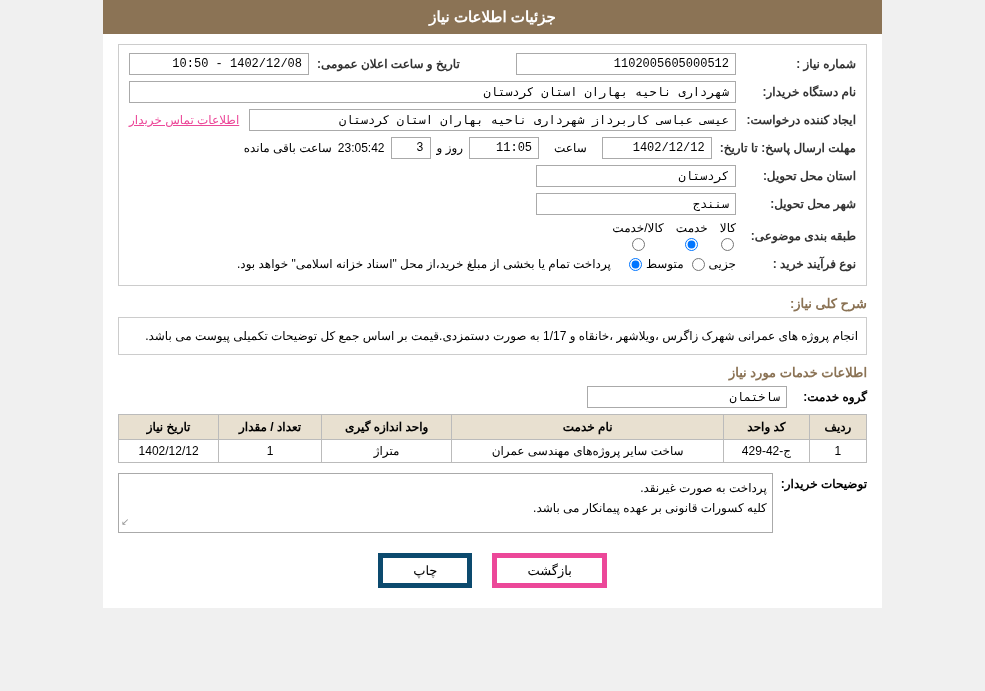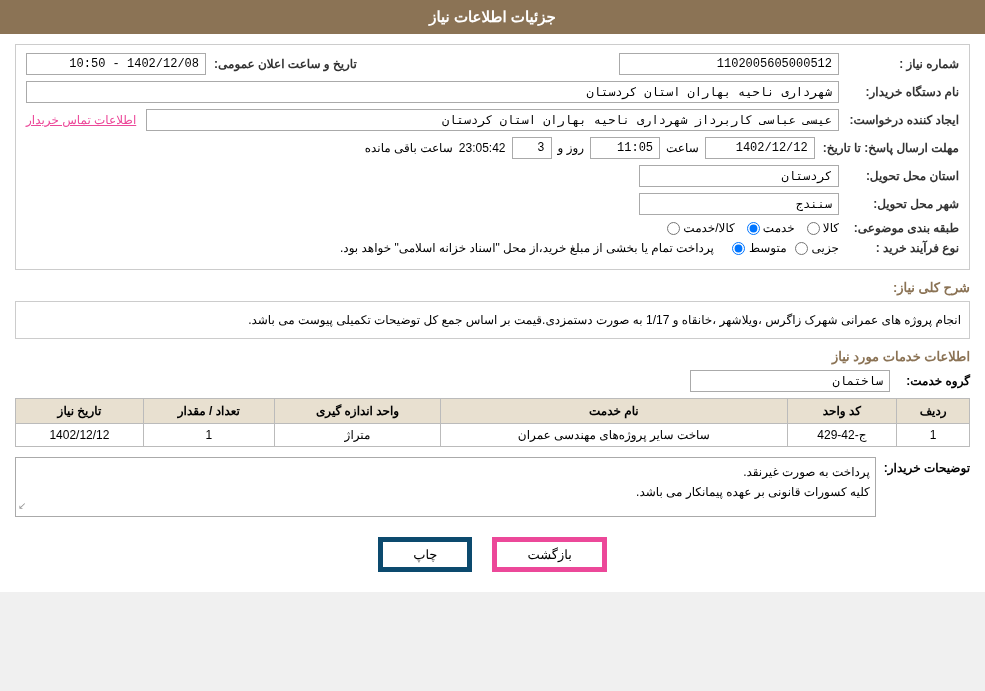--- a/index.html
+++ b/index.html
@@ -3,21 +3,21 @@
   <meta charset="utf-8">
   <style>
     * { box-sizing: border-box; margin: 0; padding: 0; }
     body {
       font-family: Tahoma, Arial, sans-serif;
       font-size: 12px;
       background: #f0f0f0;
       direction: rtl;
     }
     .page-wrapper {
-      width: 985px;
+      width: 779px;
       background: #fff;
       margin: 0 auto;
     }
     .header-bar {
       background: #8B7355;
       color: #fff;
       text-align: center;
       padding: 8px 12px;
       font-size: 15px;
       font-weight: bold;
@@ -65,20 +65,21 @@
     .radio-group {
       display: flex;
       align-items: center;
       gap: 12px;
       direction: rtl;
     }
     .radio-item {
       display: flex;
       align-items: center;
       gap: 3px;
+      flex-direction: column;
     }
     .process-row {
       display: flex;
       align-items: center;
       gap: 8px;
       flex-wrap: wrap;
     }
     .process-item {
       display: flex;
       align-items: center;
@@ -212,21 +213,21 @@
       <div class="row">
         <span class="label">ایجاد کننده درخواست:</span>
         <div class="value-box value-box-full">عیسی عباسی کاربرداز شهرداری ناحیه بهاران استان کردستان</div>
         <span style="width:10px;"></span>
         <span class="link-blue">اطلاعات تماس خریدار</span>
       </div>
 
       <div class="row">
         <span class="label">مهلت ارسال پاسخ: تا تاریخ:</span>
         <div class="value-box" style="min-width:110px;">1402/12/12</div>
-        <span style="margin:0 6px;">ساعت</span>
+        <span style="margin:0 15px;">ساعت</span>
         <div class="value-box" style="min-width:70px;">11:05</div>
         <span style="margin:0 6px;">روز و</span>
         <div class="value-box" style="min-width:40px;">3</div>
         <span style="margin:0 6px;">23:05:42</span>
         <span>ساعت باقی مانده</span>
       </div>
 
       <div class="row">
         <span class="label">استان محل تحویل:</span>
         <div class="value-box" style="min-width:200px;">کردستان</div>

